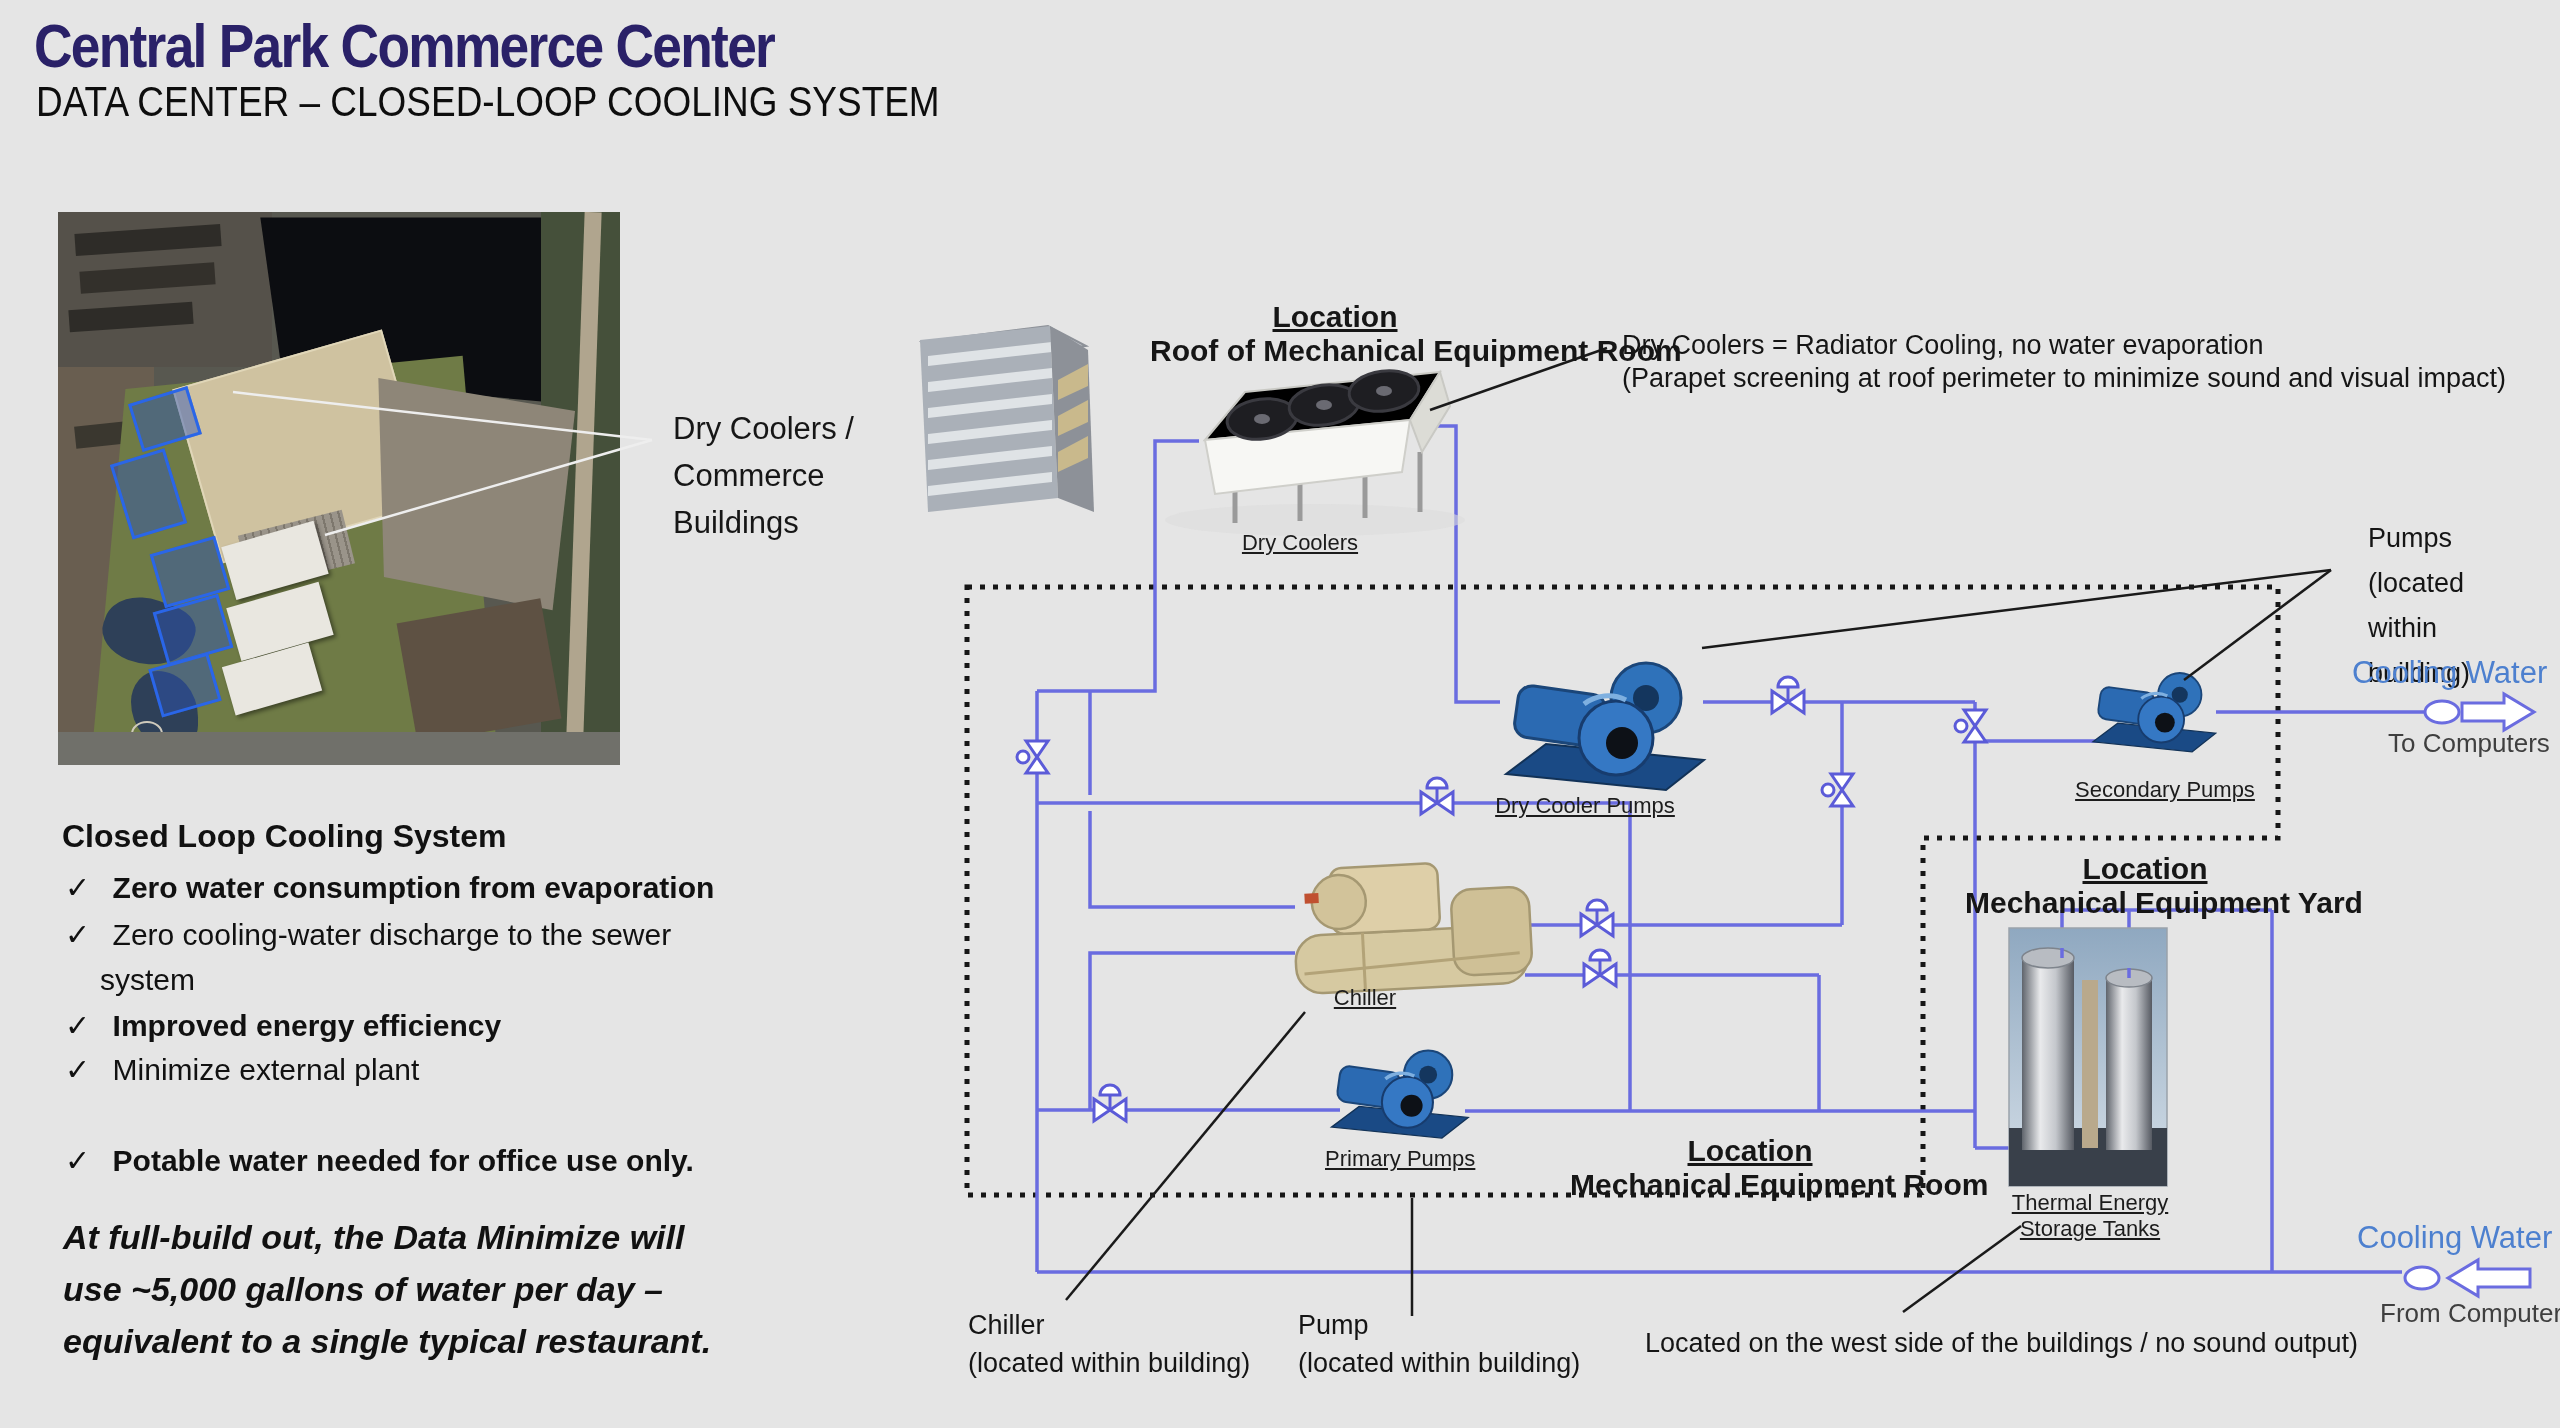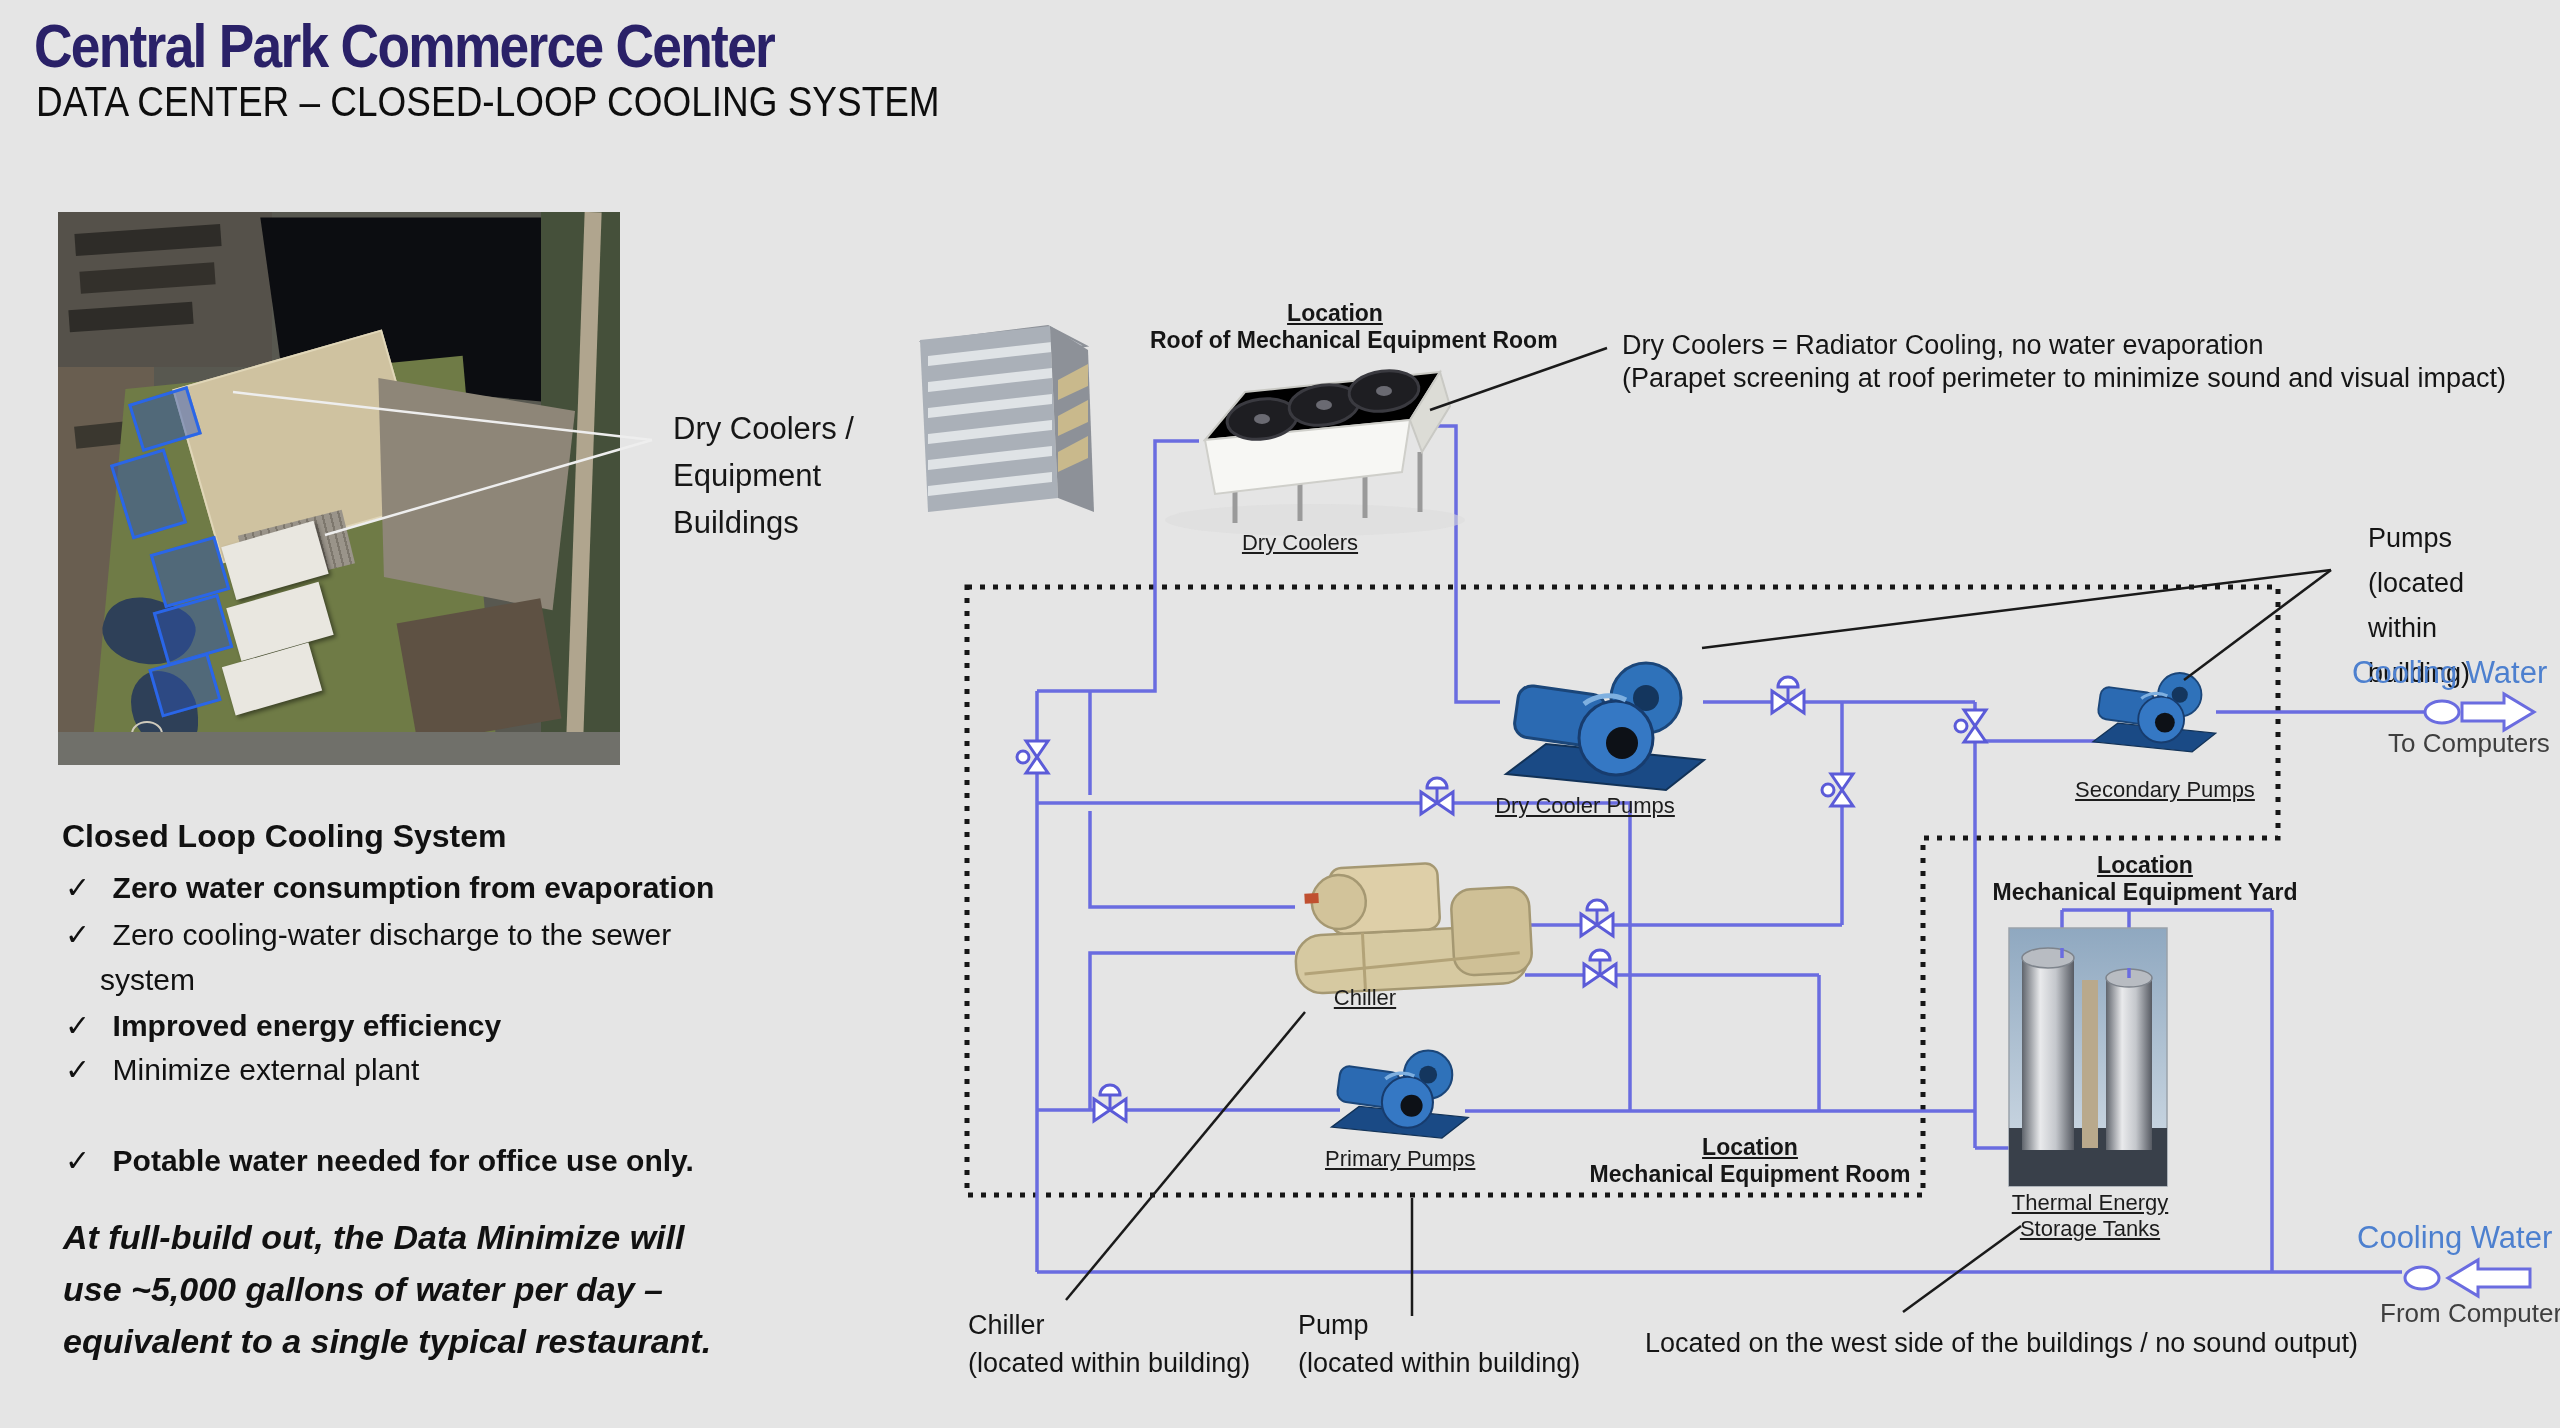--- a/index.html
+++ b/index.html
@@ -16,21 +16,21 @@
   #photo div{position:absolute;}
   .bluebldg{border:3px solid #2a66e8;background:rgba(45,85,185,.45);}
   .whitebldg{background:#e9e7e0;box-shadow:2px 3px 4px rgba(0,0,0,.45);}
   
   .bullet-check{font-size:30px;color:#111;}
   .bullet-text{font-size:30px;color:#111;white-space:nowrap;}
   .bold{font-weight:700;}
   .benefit-head{font-size:32px;font-weight:700;white-space:nowrap;}
   .footnote{font-size:34px;font-weight:700;font-style:italic;white-space:nowrap;}
   
-  .loc{font-weight:700;font-size:23px;text-align:center;white-space:nowrap;color:#161616;}
+  .loc{font-weight:700;font-size:30px;text-align:center;white-space:nowrap;color:#161616;}
   .loc .u{text-decoration:underline;}
   .equip{font-size:22px;text-decoration:underline;text-align:center;white-space:nowrap;color:#1c1c1c;}
   .note{font-size:27px;color:#151515;white-space:nowrap;}
   .flowlbl{font-size:31px;color:#4d80cf;white-space:nowrap;}
   .flowsub{font-size:26px;color:#3f3f3f;white-space:nowrap;}
   .callout3{font-size:31px;color:#161616;line-height:47px;white-space:nowrap;}
   svg{position:absolute;left:0;top:0;}
 </style>
 </head>
 <body>
@@ -64,21 +64,21 @@
     <div class="bluebldg" style="left:17%;top:81%;width:10%;height:8%;transform:rotate(-16deg);"></div>
     <div class="whitebldg" style="left:30%;top:58%;width:17%;height:10%;transform:rotate(-16deg);"></div>
     <div class="whitebldg" style="left:31%;top:69%;width:17%;height:10%;transform:rotate(-16deg);"></div>
     <div class="whitebldg" style="left:30%;top:80%;width:16%;height:9%;transform:rotate(-16deg);"></div>
     <div style="left:13%;top:92%;width:5%;height:4%;border:2px solid #cfcabc;border-radius:50%;"></div>
     <div style="left:0;top:94%;width:100%;height:6%;background:#70706a;"></div>
   </div>
 
   <div class="abs callout3" style="left:673px;top:405px;">
     <div>Dry Coolers /</div>
-    <div>Equipment</div>
+    <div>Commerce</div>
     <div>Buildings</div>
   </div>
 
   <div class="abs benefit-head" style="left:62px;top:818px;">Closed Loop Cooling System</div>
 
   <div class="abs" style="left:65px;top:870px;">
     <span class="bullet-check">✓</span>
     <span class="bullet-text bold" style="margin-left:18px;">Zero water consumption from evaporation</span>
   </div>
   <div class="abs" style="left:65px;top:917px;">

